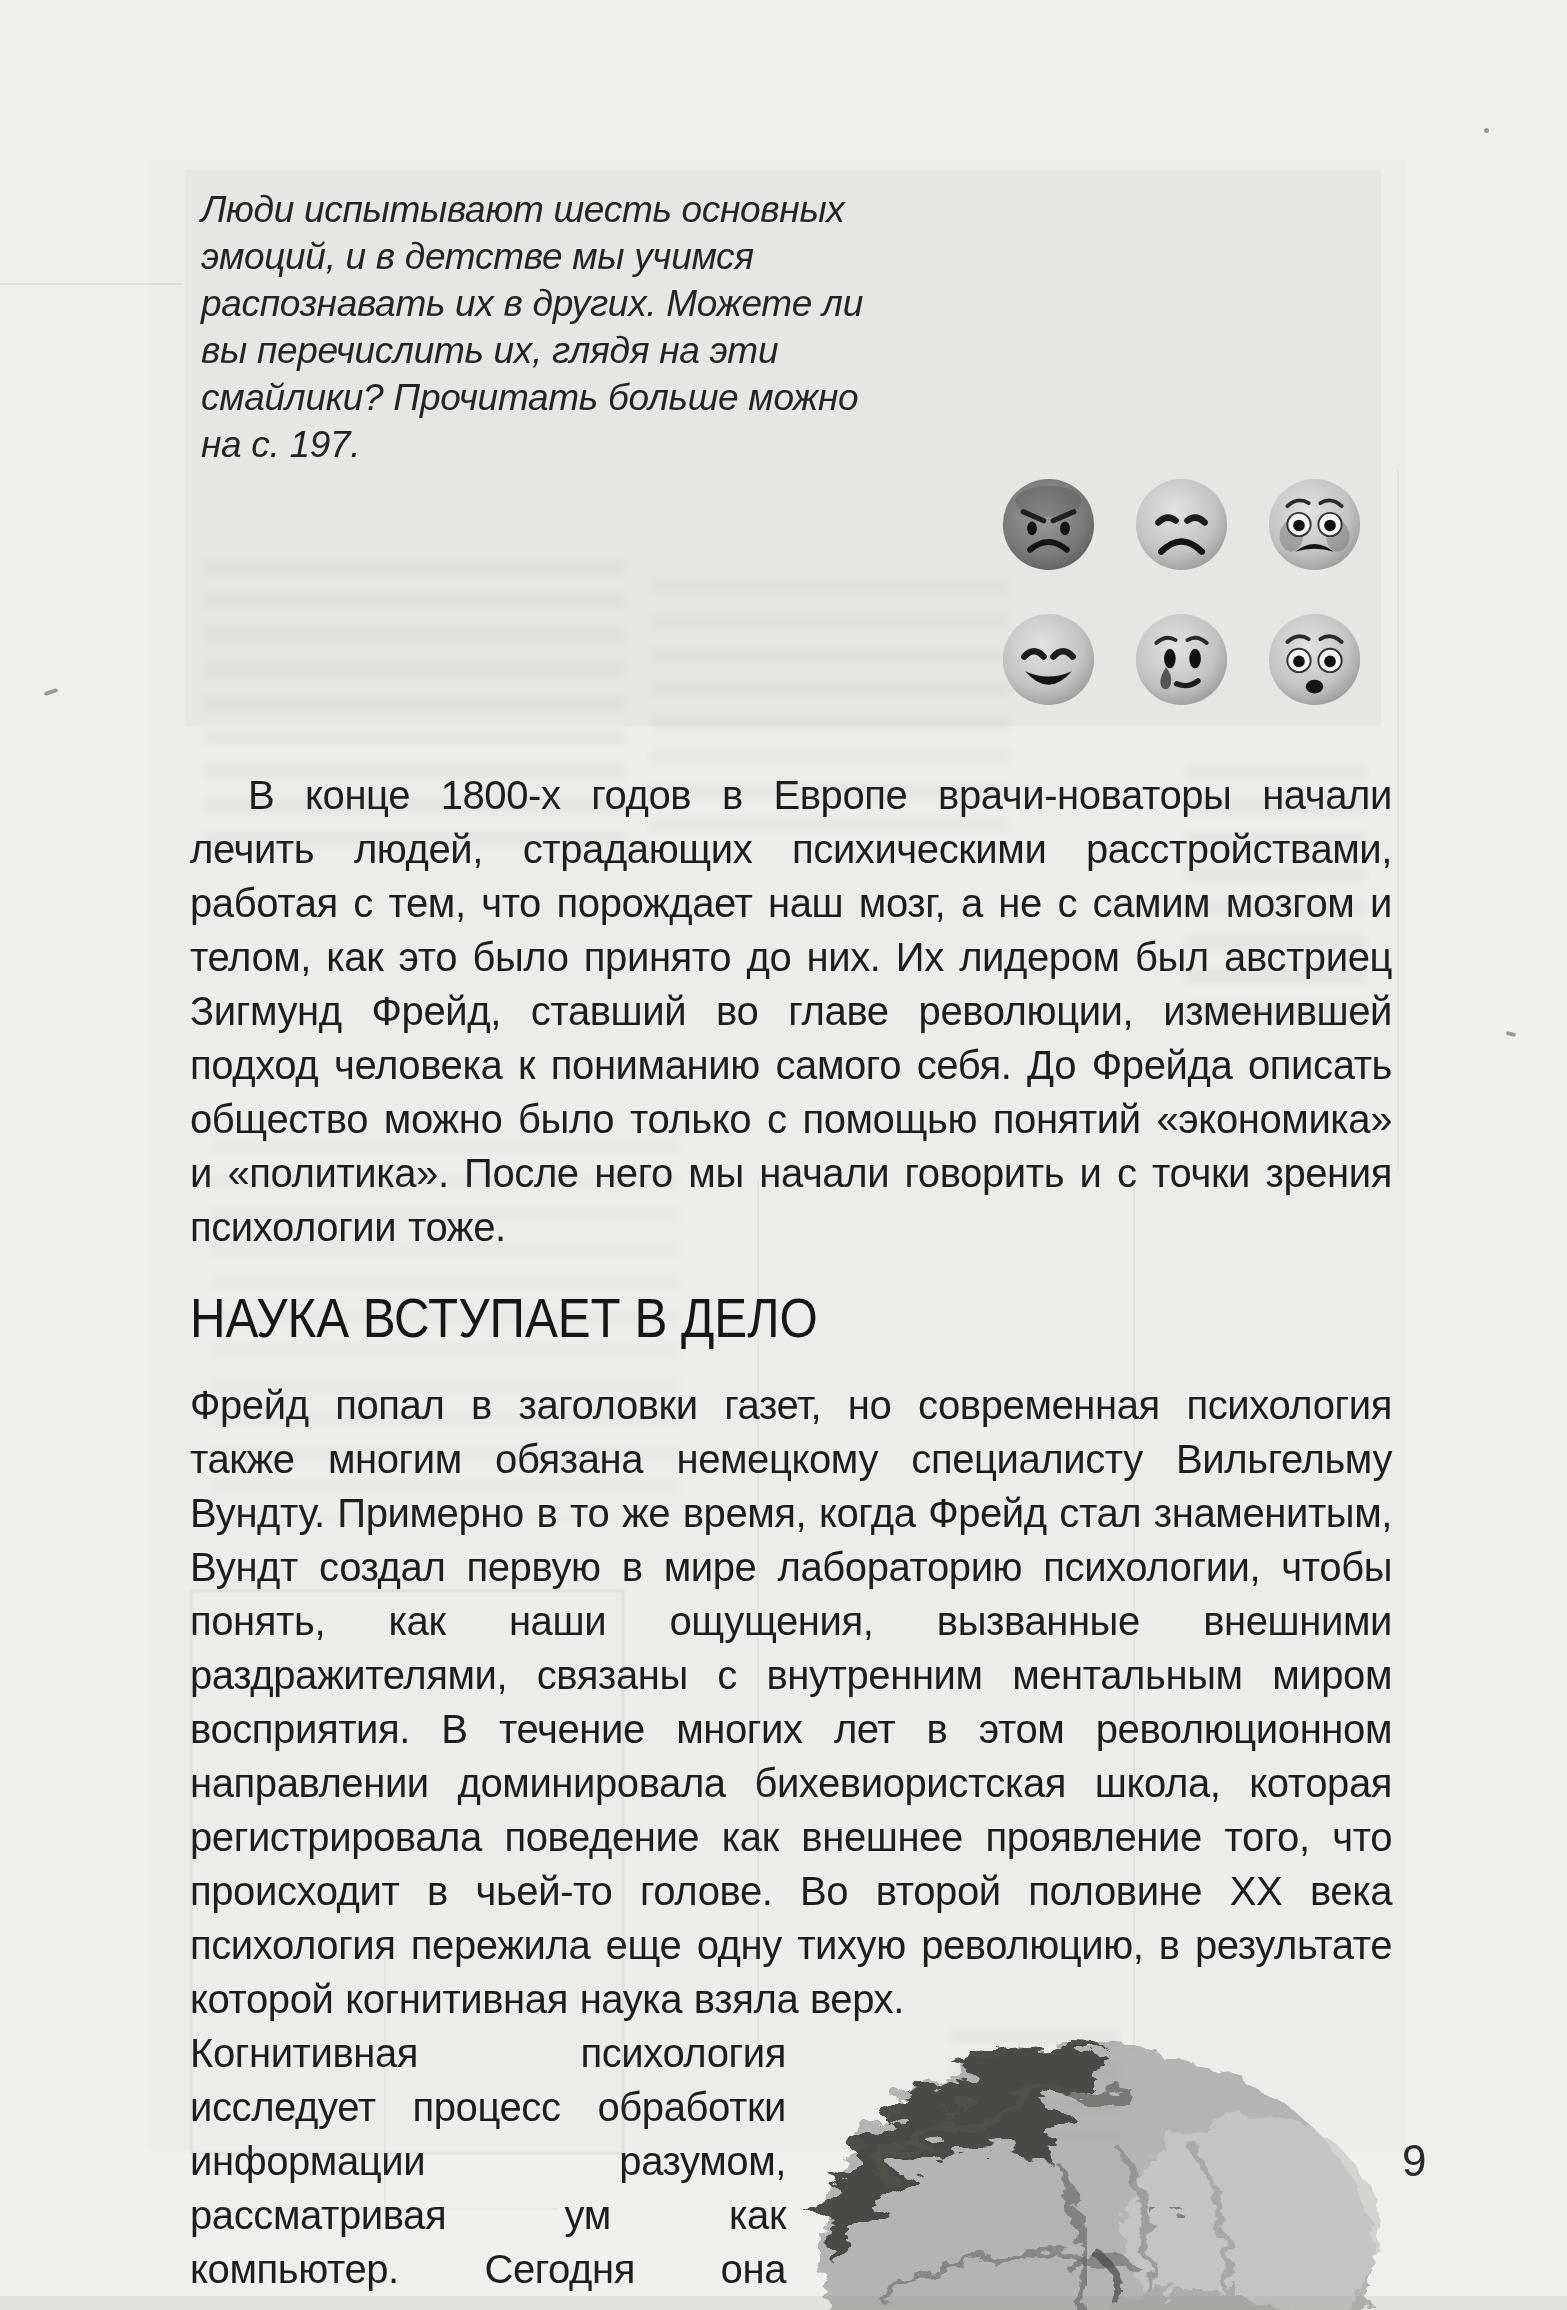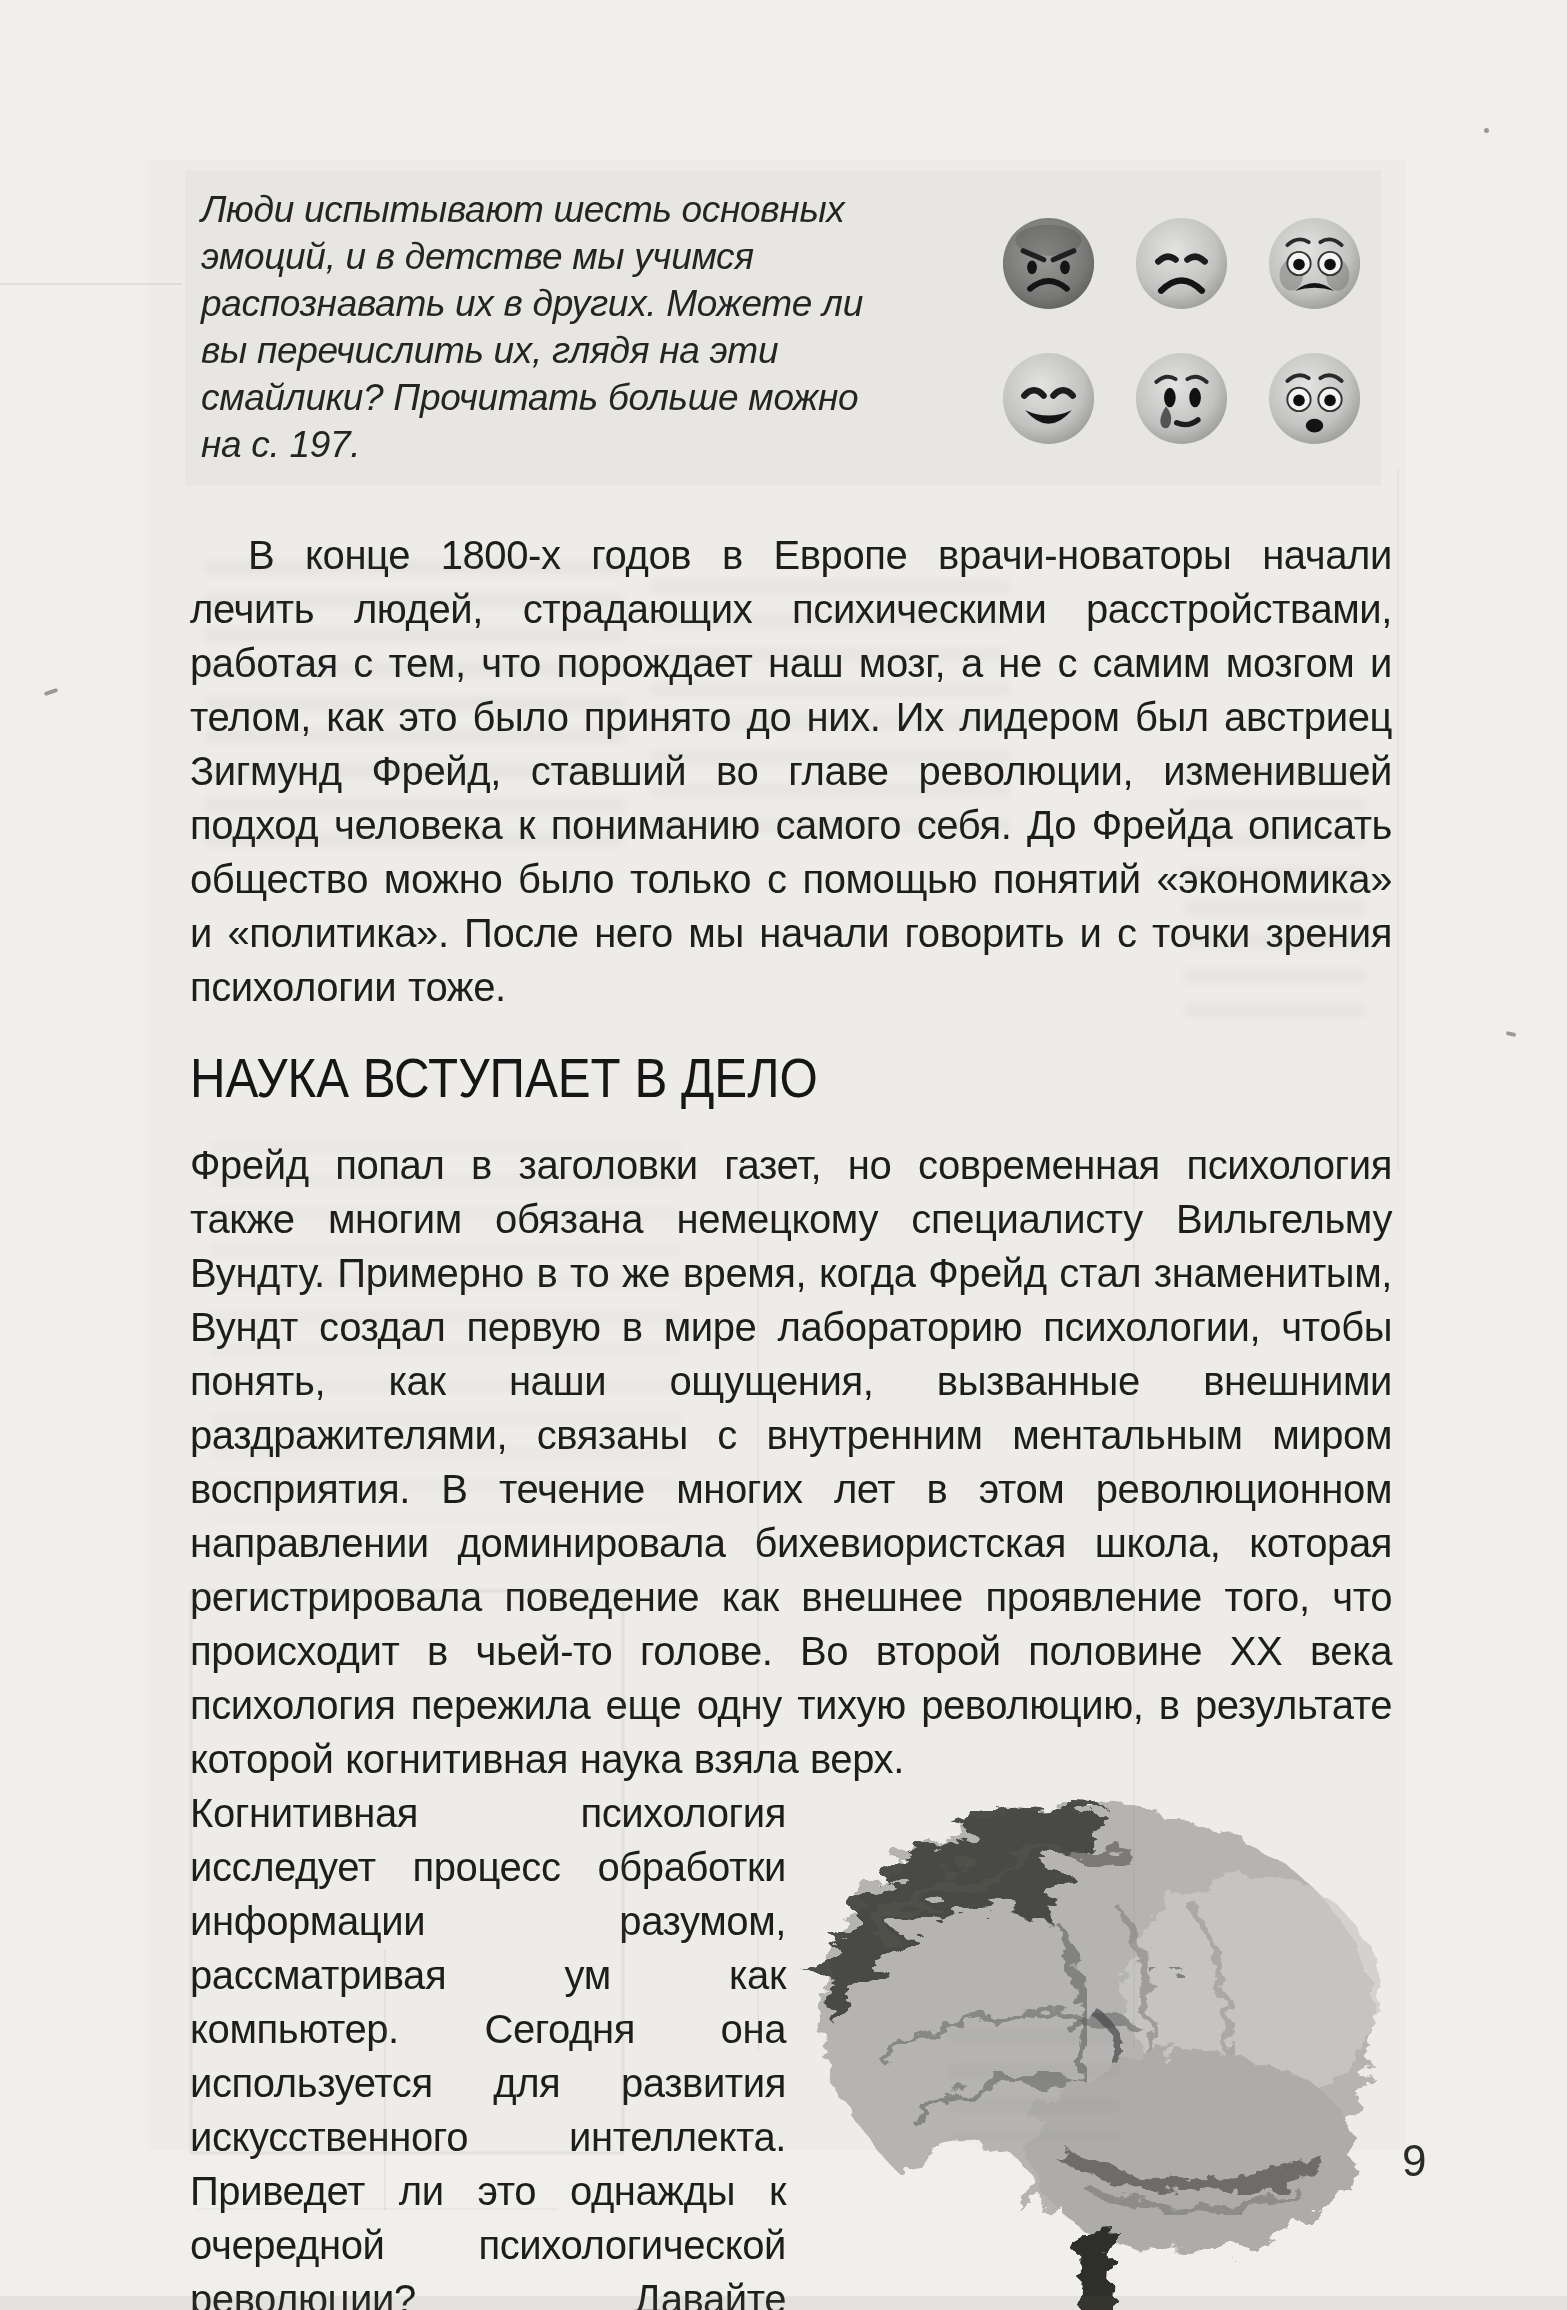--- a/index.html
+++ b/index.html
@@ -8,21 +8,21 @@
     background:var(--paper,#f0efeb);
     font-family:"Liberation Sans",sans-serif;color:var(--ink,#222);
   }
   
   .content-tint{position:absolute;left:148px;top:160px;width:1258px;height:1990px;
     background:var(--tint,#eceae6);opacity:.55;border-radius:3px;}
   .content{position:absolute;left:190px;top:170px;width:1202px;}
 
   
   .callout{background:var(--panel,#e7e6e2);margin-left:-5px;padding:16px 14px 18px 16px;
-    width:1196px;box-sizing:border-box;display:flex;align-items:center;}
+    width:1196px;box-sizing:border-box;display:flex;align-items:flex-start;flex-direction:column;}
   .callout-text{font-style:italic;font-size:37px;line-height:47px;width:705px;
     letter-spacing:-.3px;color:#242424;}
   .emoji-grid{margin-left:auto;display:grid;grid-template-columns:repeat(3,97px);
     grid-auto-rows:97px;column-gap:36px;row-gap:38px;padding-top:8px;padding-right:4px;}
   .emoji{width:97px;height:97px;}
   .emoji svg{width:100%;height:100%;display:block;}
 
   
   .body-par{font-size:40px;line-height:54px;text-align:justify;margin:0;
     letter-spacing:-.4px;word-spacing:1px;color:#1d1d1d;}

